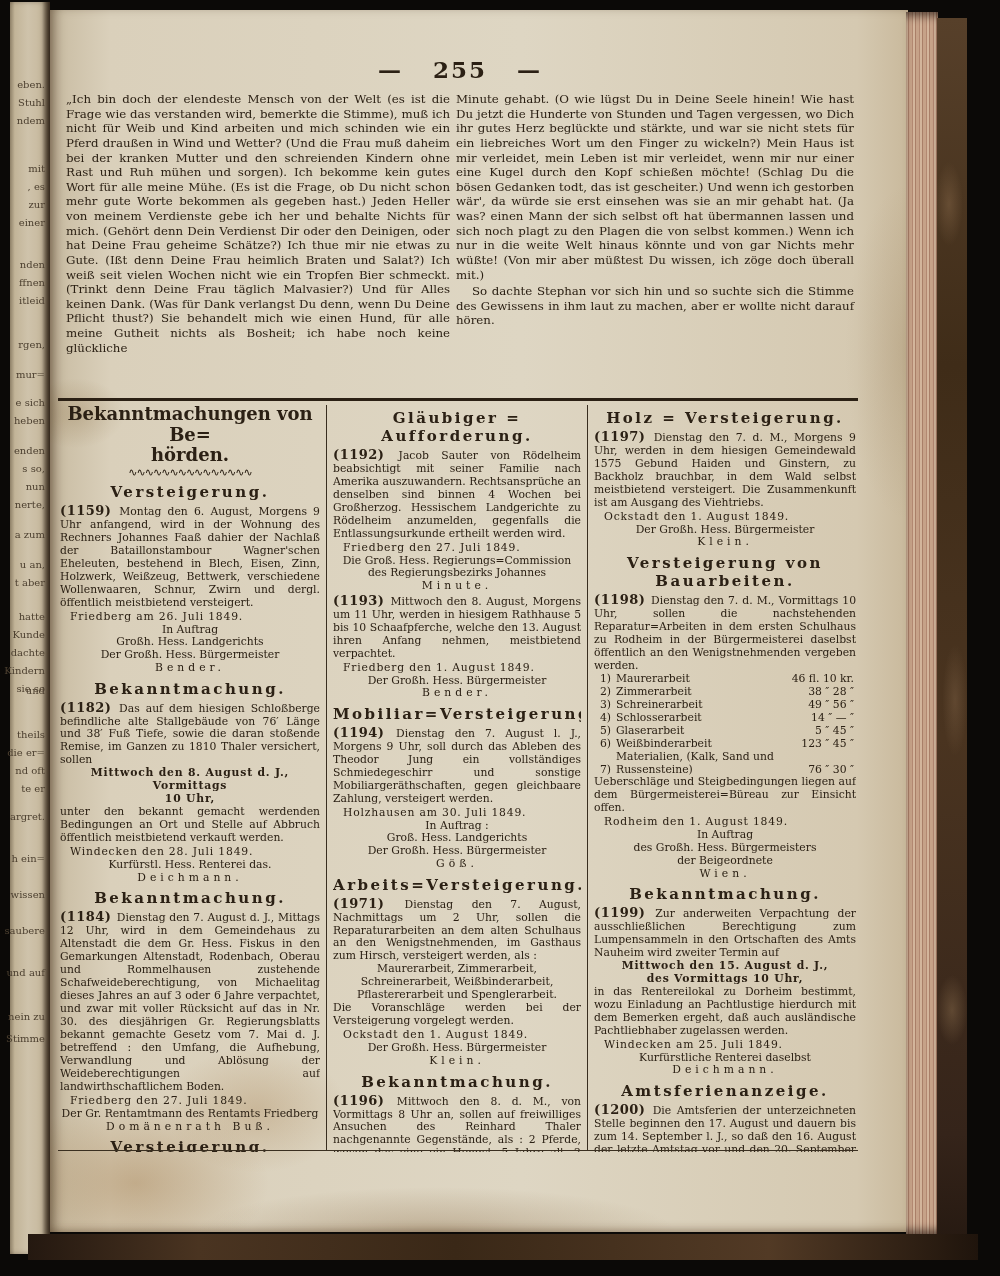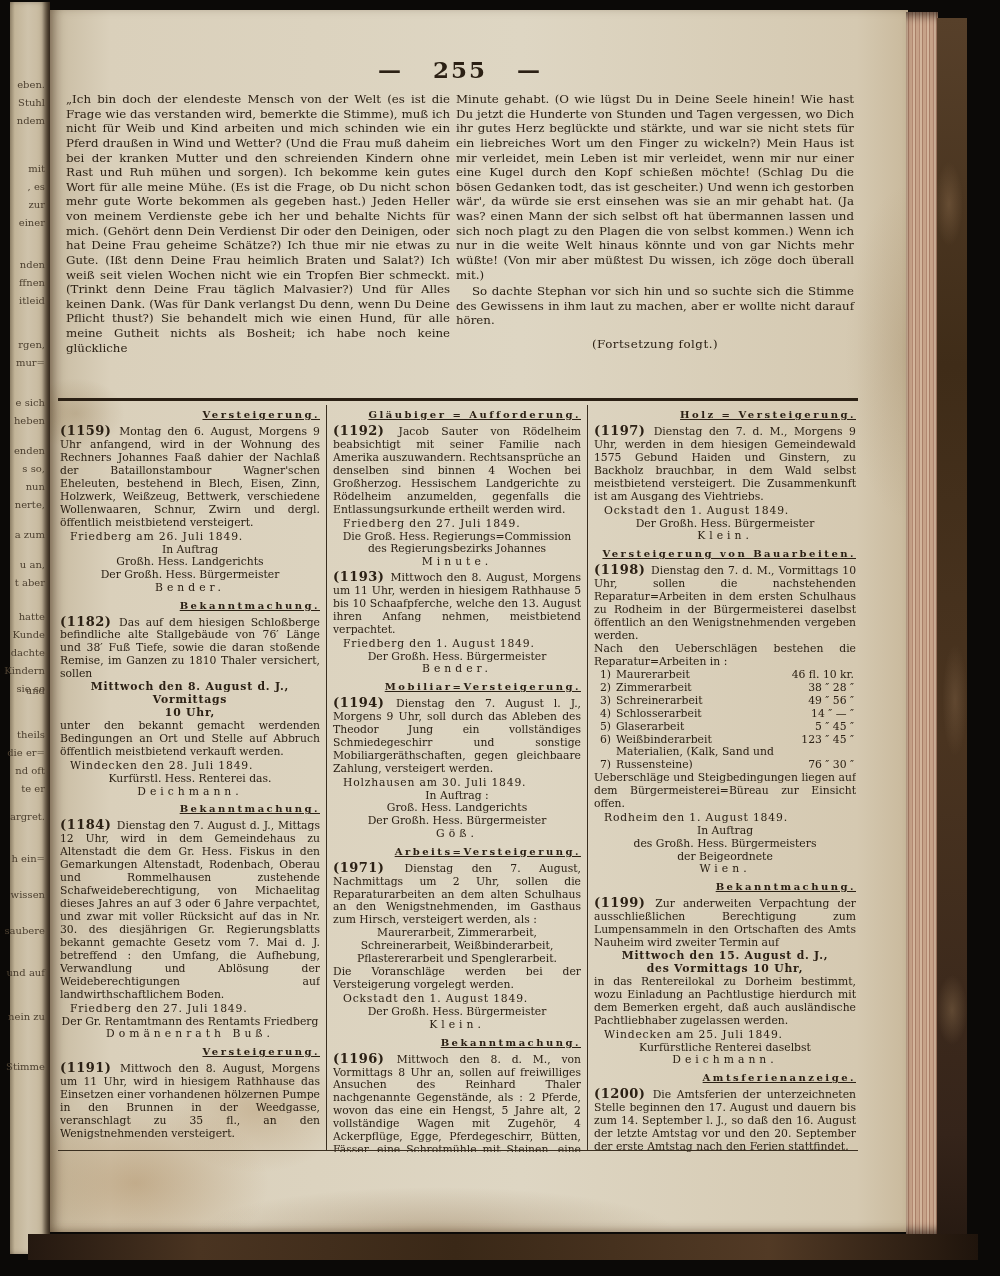--- a/index.html
+++ b/index.html
@@ -29,21 +29,21 @@
   .continuation{text-align:center;margin-top:9px;letter-spacing:.5px;}
   .rule-top{position:absolute;left:8px;top:388px;width:800px;height:3px;background:#2b2014;}
   .rule-bottom{position:absolute;left:8px;top:1140px;width:800px;height:1px;background:#3a2f20;}
   .vrule{position:absolute;top:395px;width:1px;height:745px;background:#382d1f;}
   .v1{left:276px;} .v2{left:537px;}
   .ann-col{position:absolute;top:394px;height:748px;overflow:hidden;font-size:10.8px;line-height:1.2;}
   .c1{left:10px;width:260px;} .c2{left:283px;width:248px;} .c3{left:544px;width:262px;}
   .sec-header{text-align:center;margin-bottom:2px;}
   .sec-h-line{font-size:18px;font-weight:bold;line-height:1.15;}
   .wave{text-align:center;font-size:11px;letter-spacing:-1px;color:#2b2014;line-height:10px;margin:2px 0 3px;}
-  .item-heading{text-align:right;font-weight:bold;font-size:10px;letter-spacing:2.5px;margin:5px 0 2px;text-decoration:underline;}
+  .item-heading{text-align:center;font-weight:bold;font-size:15px;letter-spacing:2.5px;margin:5px 0 2px;}
   .blk-p{text-align:justify;}
   .blk-num{font-weight:bold;font-size:13px;letter-spacing:.5px;}
   .blk-c{text-align:center;font-weight:bold;letter-spacing:.8px;}
   .blk-i{text-align:center;padding:0 10px;}
   .blk-date{margin-left:10px;letter-spacing:.8px;margin-top:1px;}
   .blk-sig{text-align:center;line-height:1.18;}
   .sig-name{letter-spacing:4px;}
   .fee-row{display:flex;align-items:flex-end;padding-left:6px;}
   .fee-n{width:16px;flex:none;}
   .fee-label{flex:1;padding-right:4px;}
@@ -71,21 +71,21 @@
       <span class="frag" style="top: 96px;">Stuhl</span>
       <span class="frag" style="top: 114px;">ndem</span>
       <span class="frag" style="top: 162px;">mit</span>
       <span class="frag" style="top: 180px;">, es</span>
       <span class="frag" style="top: 198px;">zur</span>
       <span class="frag" style="top: 216px;">einer</span>
       <span class="frag" style="top: 258px;">nden</span>
       <span class="frag" style="top: 276px;">ffnen</span>
       <span class="frag" style="top: 294px;">itleid</span>
       <span class="frag" style="top: 338px;">rgen,</span>
-      <span class="frag" style="top: 356px; text-align: right;">mur=</span>
+      <span class="frag" style="top: 368px; text-align: right;">mur=</span>
       <span class="frag" style="top: 396px;">e sich</span>
       <span class="frag" style="top: 414px;">heben</span>
       <span class="frag" style="top: 444px;">enden</span>
       <span class="frag" style="top: 462px;">s so,</span>
       <span class="frag" style="top: 480px;">nun</span>
       <span class="frag" style="top: 498px;">nerte,</span>
       <span class="frag" style="top: 528px;">a zum</span>
       <span class="frag" style="top: 558px;">u an,</span>
       <span class="frag" style="top: 576px;">t aber</span>
       <span class="frag" style="top: 610px;">hatte</span>
@@ -97,37 +97,41 @@
       <span class="frag" style="top: 728px;">theils</span>
       <span class="frag" style="top: 746px; margin-left: 10px;">die er=</span>
       <span class="frag" style="top: 764px;">nd oft</span>
       <span class="frag" style="top: 782px;">te er</span>
       <span class="frag" style="top: 810px;">argret.</span>
       <span class="frag" style="top: 852px;">h ein=</span>
       <span class="frag" style="top: 888px;">wissen</span>
       <span class="frag" style="top: 924px;">saubere</span>
       <span class="frag" style="top: 966px;">und auf</span>
       <span class="frag" style="top: 1010px;">nein zu</span>
-      <span class="frag" style="top: 1060px;">Stimme</span>
+      <span class="frag" style="top: 1032px;">Stimme</span>
     </div>
 
   <div class="page">
     <div class="page-number">— 255 —</div>
 
     <div class="story-col story-left">„Ich bin doch der elendeste Mensch von der Welt (es ist die Frage wie das verstanden wird, bemerkte die Stimme), muß ich nicht für Weib und Kind arbeiten und mich schinden wie ein Pferd draußen in Wind und Wetter? (Und die Frau muß daheim bei der kranken Mutter und den schreienden Kindern ohne Rast und Ruh mühen und sorgen). Ich bekomme kein gutes Wort für alle meine Mühe. (Es ist die Frage, ob Du nicht schon mehr gute Worte bekommen als gegeben hast.) Jeden Heller von meinem Verdienste gebe ich her und behalte Nichts für mich. (Gehört denn Dein Verdienst Dir oder den Deinigen, oder hat Deine Frau geheime Schätze?) Ich thue mir nie etwas zu Gute. (Ißt denn Deine Frau heimlich Braten und Salat?) Ich weiß seit vielen Wochen nicht wie ein Tropfen Bier schmeckt. (Trinkt denn Deine Frau täglich Malvasier?) Und für Alles keinen Dank. (Was für Dank verlangst Du denn, wenn Du Deine Pflicht thust?) Sie behandelt mich wie einen Hund, für alle meine Gutheit nichts als Bosheit; ich habe noch keine glückliche</div>
 
     <div class="story-col story-right">
       <div>Minute gehabt. (O wie lügst Du in Deine Seele hinein! Wie hast Du jetzt die Hunderte von Stunden und Tagen vergessen, wo Dich ihr gutes Herz beglückte und stärkte, und war sie nicht stets für ein liebreiches Wort um den Finger zu wickeln?) Mein Haus ist mir verleidet, mein Leben ist mir verleidet, wenn mir nur einer eine Kugel durch den Kopf schießen möchte! (Schlag Du die bösen Gedanken todt, das ist gescheiter.) Und wenn ich gestorben wär', da würde sie erst einsehen was sie an mir gehabt hat. (Ja was? einen Mann der sich selbst oft hat übermannen lassen und sich noch plagt zu den Plagen die von selbst kommen.) Wenn ich nur in die weite Welt hinaus könnte und von gar Nichts mehr wüßte! (Von mir aber müßtest Du wissen, ich zöge doch überall mit.)</div>
       <div class="story-p2">So dachte Stephan vor sich hin und so suchte sich die Stimme des Gewissens in ihm laut zu machen, aber er wollte nicht darauf hören.</div>
-      <div class="continuation">(Fortsetzung folgt.)</div>
     </div>
 
     <div class="rule-top"></div>
 
     <div class="ann-col c1" id="col-0">
+      <div class="sec-header">
+        <div class="sec-h-line">Bekanntmachungen von Be=</div>
+        <div class="sec-h-line">hörden.</div>
+        <div class="wave">∿∿∿∿∿∿∿∿∿∿∿∿∿∿∿</div>
+      </div>
     <div class="ann-item">
           <div class="item-heading">Versteigerung.</div>
           <div class="blk-p"><span class="blk-num">(1159) </span>Montag den 6. August, Morgens 9 Uhr anfangend, wird in der Wohnung des Rechners Johannes Faaß dahier der Nachlaß der Bataillonstambour Wagner'schen Eheleuten, bestehend in Blech, Eisen, Zinn, Holzwerk, Weißzeug, Bettwerk, verschiedene Wollenwaaren, Schnur, Zwirn und dergl. öffentlich meistbietend versteigert.</div>
           <div class="blk-date">Friedberg am 26. Juli 1849.</div>
           <div class="blk-sig">In Auftrag</div>
           <div class="blk-sig">Großh. Hess. Landgerichts</div>
           <div class="blk-sig">Der Großh. Hess. Bürgermeister</div>
           <div class="blk-sig sig-name">Bender.</div>
         </div>
         <div class="ann-item">
@@ -196,21 +200,20 @@
         <div class="ann-item">
           <div class="item-heading">Holz = Versteigerung.</div>
           <div class="blk-p"><span class="blk-num">(1197) </span>Dienstag den 7. d. M., Morgens 9 Uhr, werden in dem hiesigen Gemeindewald 1575 Gebund Haiden und Ginstern, zu Backholz brauchbar, in dem Wald selbst meistbietend versteigert. Die Zusammenkunft ist am Ausgang des Viehtriebs.</div>
           <div class="blk-date">Ockstadt den 1. August 1849.</div>
           <div class="blk-sig">Der Großh. Hess. Bürgermeister</div>
           <div class="blk-sig sig-name">Klein.</div>
         </div>
         <div class="ann-item">
           <div class="item-heading">Versteigerung von Bauarbeiten.</div>
           <div class="blk-p"><span class="blk-num">(1198) </span>Dienstag den 7. d. M., Vormittags 10 Uhr, sollen die nachstehenden Reparatur=Arbeiten in dem ersten Schulhaus zu Rodheim in der Bürgermeisterei daselbst öffentlich an den Wenigstnehmenden vergeben werden.</div>
-          <div class="blk-p">Nach den Ueberschlägen bestehen die Reparatur=Arbeiten in :</div>
           <div class="fee-row">
             <span class="fee-n">1)</span>
             <span class="fee-label">Maurerarbeit</span>
             <span class="fee-amt">46 fl. 10 kr.</span>
           </div>
           <div class="fee-row">
             <span class="fee-n">2)</span>
             <span class="fee-label">Zimmerarbeit</span>
             <span class="fee-amt">38 ″ 28 ″</span>
           </div>

